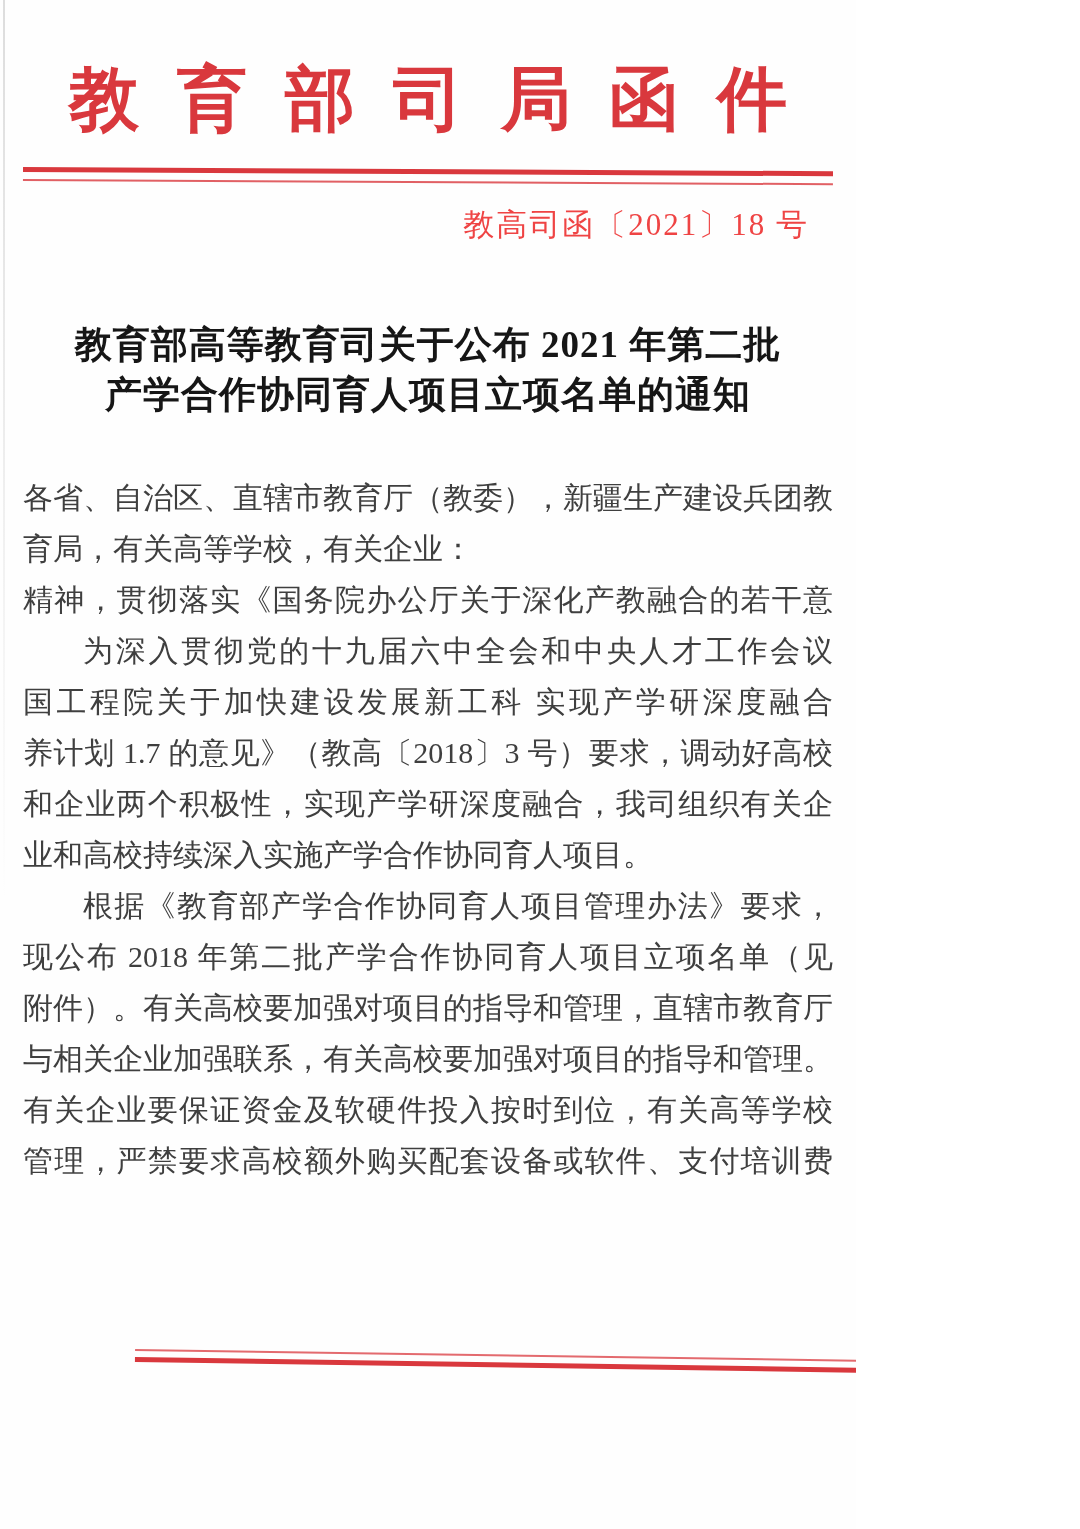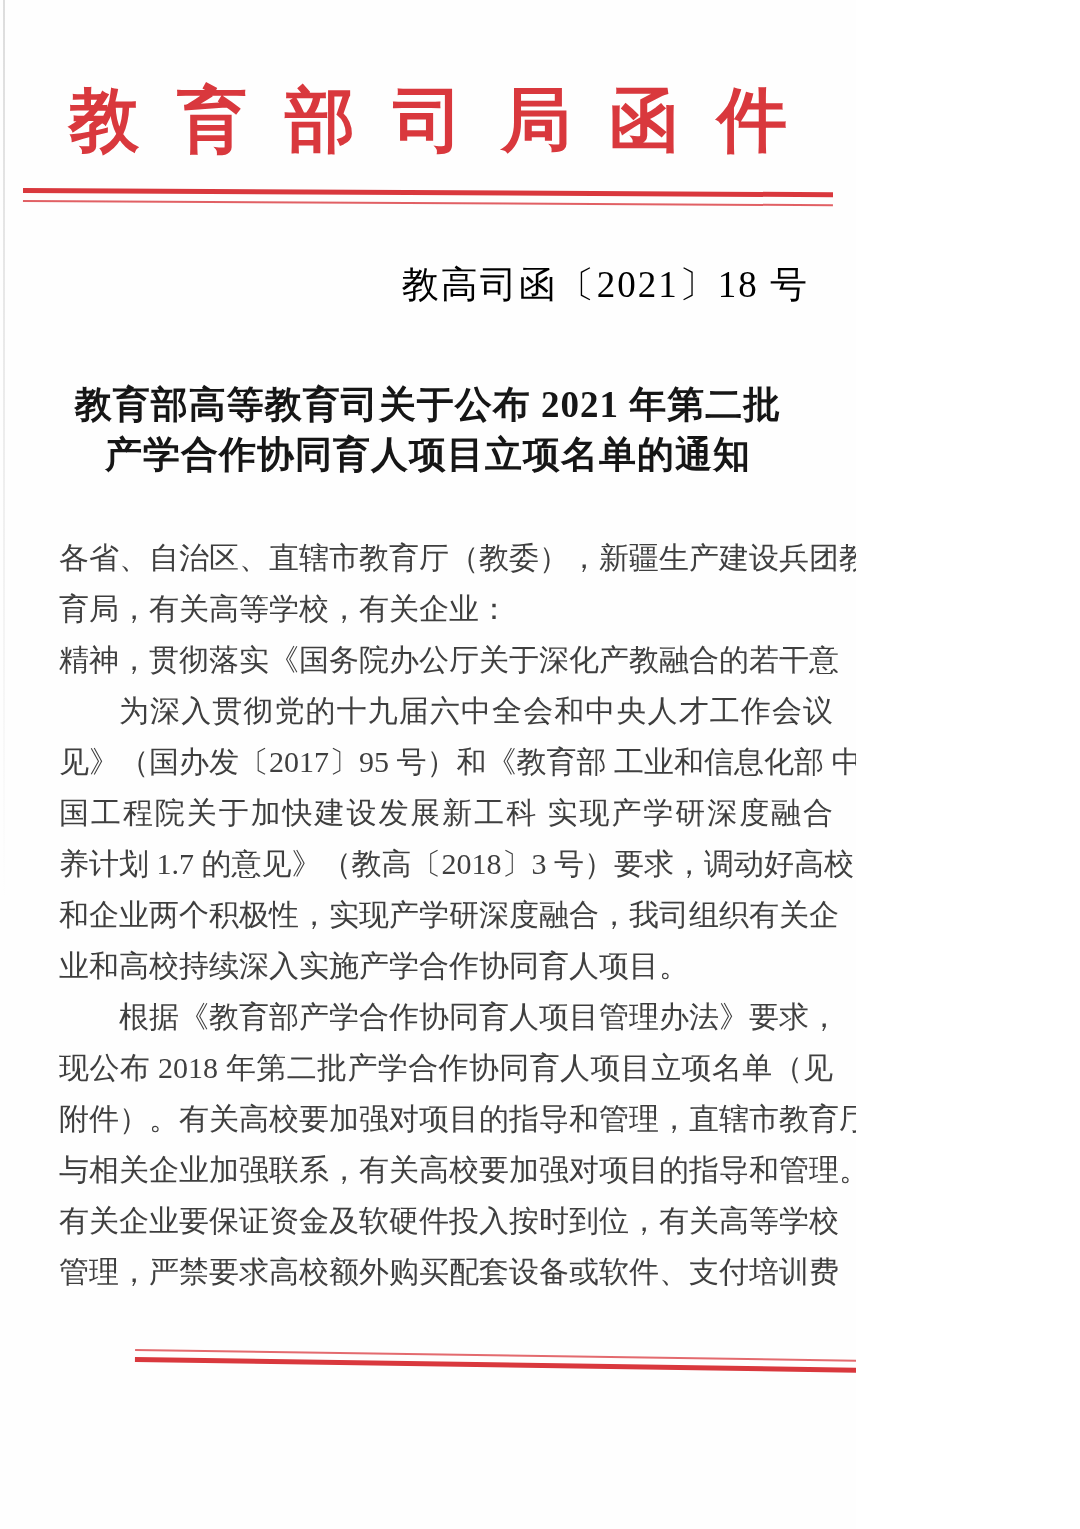--- a/index.html
+++ b/index.html
@@ -9,21 +9,21 @@
     --paper: #fefefe;
   }
   * { margin: 0; padding: 0; box-sizing: border-box; }
   html, body { background: #fff; }
   .page {
     position: relative;
     width: 856px;
     height: 1529px;
     background: var(--paper);
     overflow: hidden;
-    padding-top: 86px;
+    padding-top: 65px;
     font-family: "Liberation Serif", "DejaVu Serif", serif;
   }
   
   .scan-edge {
     position: absolute;
     left: 3px; top: 0;
     width: 2px; height: 900px;
     background: linear-gradient(#c2c2c2, rgba(194,194,194,0));
     opacity: .55;
   }
@@ -46,26 +46,26 @@
   
   .rule-top {
     margin-top: 32px;
     transform: rotate(0.3deg);
     transform-origin: left center;
   }
   .rule-top .thick { height: 5px; background: var(--red); }
   .rule-top .thin  { height: 2px; background: var(--red); opacity: .8; margin-top: 7px; }
   
   .doc-number {
-    margin-top: 66px;
+    margin-top: 27px;
     text-align: right;
     padding-right: 24px;
-    font-size: 37px;
+    font-size: 31px;
     line-height: 34px;
-    color: #000000;
+    color: #ef4444;
     letter-spacing: 2px;
   }
   
   .title {
     margin-top: 78px;
     text-align: center;
     font-size: 37px;
     font-weight: 700;
     line-height: 50px;
     color: var(--title-text);
@@ -76,21 +76,20 @@
     margin-top: 52px;
     font-size: 30px;
     color: var(--body-text);
   }
   .body-block .line {
     line-height: 51px;
     height: 51px;
     white-space: nowrap;
     text-align: justify;
     text-align-last: justify;
-    margin-left: 36px;
   }
   .body-block .line.short { text-align-last: left; }
   .body-block .line.indent { text-indent: 2em; }
   
   .rule-bottom {
     position: absolute;
     left: 135px; top: 1349px;
     width: 812px;
     transform: rotate(0.85deg);
     transform-origin: left center;
@@ -118,21 +117,20 @@
     <div class="title">
       <div>教育部高等教育司关于公布 2021 年第二批</div>
       <div>产学合作协同育人项目立项名单的通知</div>
     </div>
 
     <div class="body-block">
         <div class="line">各省、自治区、直辖市教育厅（教委），新疆生产建设兵团教</div>
         <div class="line short">育局，有关高等学校，有关企业：</div>
         <div class="line">精神，贯彻落实《国务院办公厅关于深化产教融合的若干意</div>
         <div class="line indent">为深入贯彻党的十九届六中全会和中央人才工作会议</div>
-        <div class="line">见》（国办发〔2017〕95 号）和《教育部 工业和信息化部 中</div>
         <div class="line">国工程院关于加快建设发展新工科 实现产学研深度融合</div>
         <div class="line">养计划 1.7 的意见》（教高〔2018〕3 号）要求，调动好高校</div>
         <div class="line">和企业两个积极性，实现产学研深度融合，我司组织有关企</div>
         <div class="line short">业和高校持续深入实施产学合作协同育人项目。</div>
         <div class="line indent">根据《教育部产学合作协同育人项目管理办法》要求，</div>
         <div class="line">现公布 2018 年第二批产学合作协同育人项目立项名单（见</div>
         <div class="line">附件）。有关高校要加强对项目的指导和管理，直辖市教育厅</div>
         <div class="line">与相关企业加强联系，有关高校要加强对项目的指导和管理。</div>
         <div class="line">有关企业要保证资金及软硬件投入按时到位，有关高等学校</div>
         <div class="line">管理，严禁要求高校额外购买配套设备或软件、支付培训费</div>

